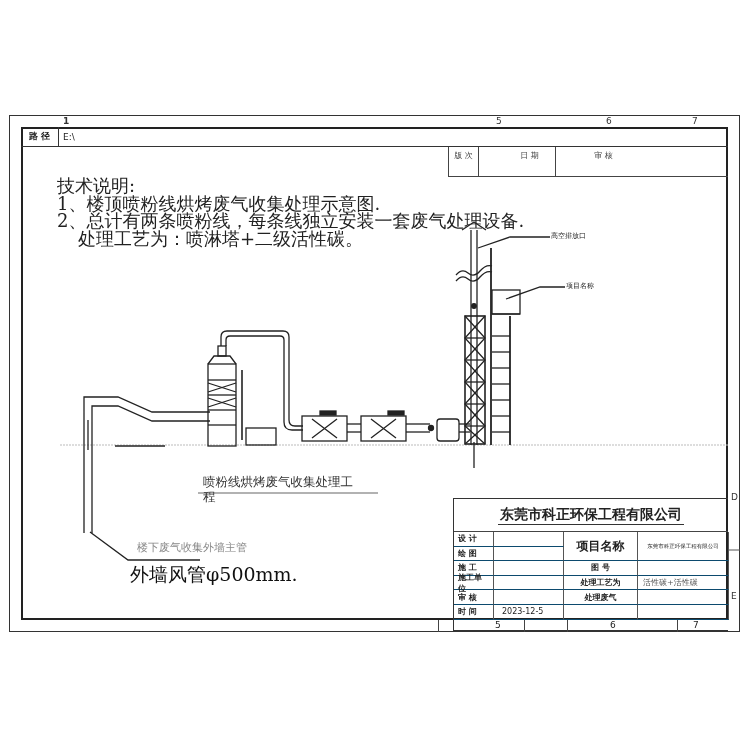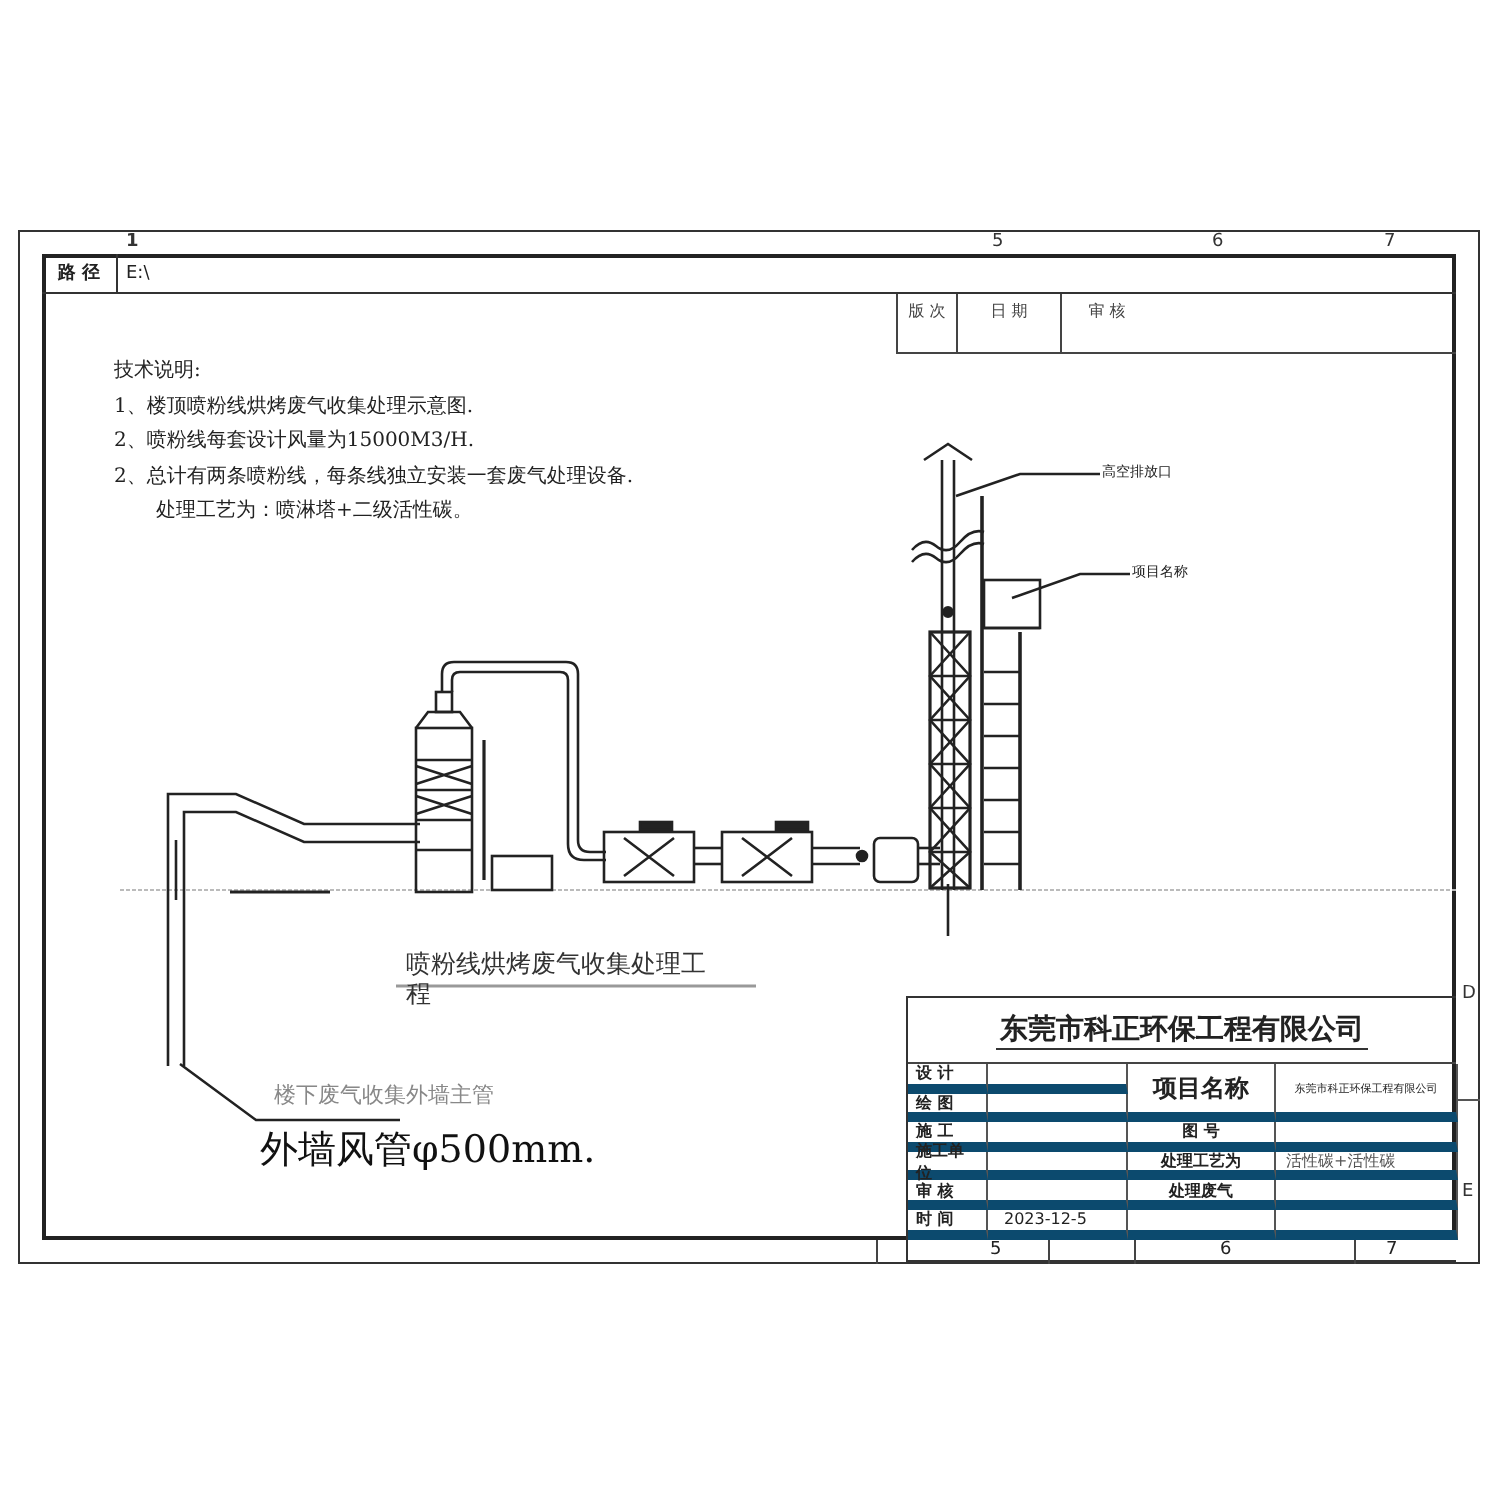--- a/index.html
+++ b/index.html
@@ -4,30 +4,30 @@
 <style>
   html,body{margin:0;padding:0;background:#fff;}
   body{width:750px;height:750px;position:relative;overflow:hidden;font-family:"DejaVu Serif","Liberation Serif",serif;color:#222;}
   .abs{position:absolute;}
   .frame-outer{left:9px;top:115px;width:731px;height:517px;border:1.5px solid #333;box-sizing:border-box;}
   .frame-inner{left:21px;top:127px;width:707px;height:493px;border:2px solid #222;box-sizing:border-box;}
   .zone-row{font-size:9px;font-family:"DejaVu Sans",sans-serif;color:#333;}
   .path-row{left:21px;top:127px;width:707px;height:20px;border-bottom:1.5px solid #333;box-sizing:border-box;display:flex;font-size:9px;font-family:"DejaVu Sans",sans-serif;}
   .path-row .lbl{width:37px;border-right:1.2px solid #333;display:flex;align-items:center;justify-content:center;font-weight:bold;}
   .path-row .val{padding-left:4px;display:flex;align-items:center;}
-  .rev{left:448px;top:147px;width:280px;height:30px;border-left:1.2px solid #444;border-bottom:1.2px solid #444;box-sizing:border-box;display:flex;font-size:8px;font-family:"DejaVu Sans",sans-serif;color:#444;}
+  .rev{left:448px;top:147px;width:280px;height:30px;border-left:1.2px solid #444;border-bottom:1.2px solid #444;box-sizing:border-box;display:flex;font-size:8px;font-family:"DejaVu Sans",sans-serif;color:#444;gap:25px;}
   .rev div{border-right:1.2px solid #444;display:flex;justify-content:center;padding-top:3px;box-sizing:border-box;}
   .rev div:last-child{border-right:none;}
-  .notes{left:57px;top:177px;font-size:10px;line-height:17.5px;color:#222;}
+  .notes{left:57px;top:177px;font-size:18px;line-height:17.5px;color:#222;}
   .notes div{white-space:nowrap;}
   .title-block{left:453px;top:498px;width:275px;height:133px;border:1.5px solid #333;border-right:none;box-sizing:border-box;font-family:"DejaVu Sans",sans-serif;}
   .tb-company{height:32px;border-bottom:1.2px solid #444;display:flex;align-items:center;justify-content:center;font-size:14px;font-weight:bold;}
   .tb-company span{border-bottom:1.2px solid #333;padding:0 2px;}
   .tb-grid{display:grid;grid-template-columns:40px 70px 74px 91px;grid-template-rows:repeat(6,14.6px);font-size:8px;}
-  .tb-grid > div{border-right:1px solid #555;border-bottom:5px solid #0c4a6e;display:flex;align-items:center;box-sizing:border-box;}
+  .tb-grid > div{border-right:1px solid #555;border-bottom:1px solid #0c4a6e;display:flex;align-items:center;box-sizing:border-box;}
   .tb-grid .k{justify-content:space-between;padding:0 4px;font-weight:bold;}
   .tb-grid .c{justify-content:center;}
   .proj{grid-column:3;grid-row:1 / span 2;font-size:12px;font-weight:bold;justify-content:center;}
   .projv{grid-column:4;grid-row:1 / span 2;font-size:5.5px;justify-content:center;}
   .bottom-zones{left:21px;top:620px;width:707px;height:12px;font-size:9px;font-family:"DejaVu Sans",sans-serif;}
   svg{position:absolute;left:0;top:0;}
 </style>
 </head>
 <body>
 
@@ -46,21 +46,20 @@
 
 <div class="abs rev">
   <div style="width:30px;">版 次</div>
   <div style="width:52px;">日 期</div>
   <div style="width:45px;">审 核</div>
 </div>
 
 <div class="abs notes">
   <div>技术说明:</div>
   <div>1、楼顶喷粉线烘烤废气收集处理示意图.</div>
-  <div>2、喷粉线每套设计风量为15000M3/H.</div>
   <div>2、总计有两条喷粉线，每条线独立安装一套废气处理设备.</div>
   <div style="padding-left:21px;">   处理工艺为：喷淋塔+二级活性碳。</div>
 </div>
 
 <svg width="750" height="750">
   <g stroke="#222" fill="none" stroke-width="1.3">
 
     <line x1="60" y1="445" x2="728" y2="445" stroke="#bbb" stroke-width="1" stroke-dasharray="2 1"></line>
 
     <path d="M84 533 L84 397 L118 397 L152 412 L210 412"></path>

